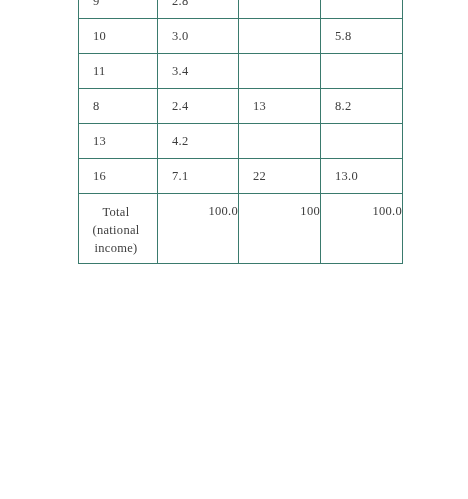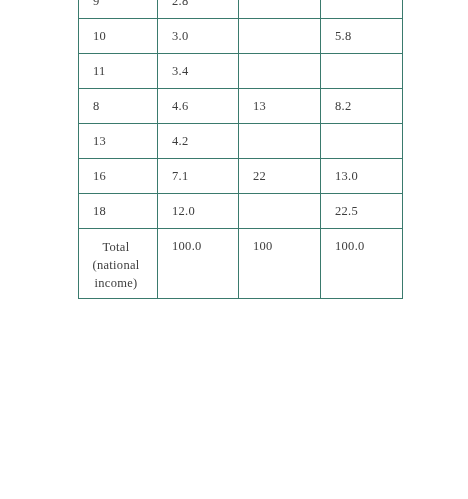--- a/index.html
+++ b/index.html
@@ -48,20 +48,21 @@
   
   col.c1 { width: 79px; }
   col.c2 { width: 81px; }
   col.c3 { width: 82px; }
   col.c4 { width: 82px; }
 
   tr.total-row td {
     height: 70px;
     vertical-align: top;
     padding-top: 9px;
+    text-align: right;
   }
   tr.total-row td.total-label {
     text-align: center;
     padding-left: 4px;
     padding-right: 8px;
     line-height: 1.45;
   }
   td.empty-cell { }
 </style>
 </head>
@@ -90,42 +91,36 @@
             <td>5.8</td>
           </tr>
           <tr>
             <td>11</td>
             <td>3.4</td>
             <td class="empty-cell"></td>
             <td class="empty-cell"></td>
           </tr>
           <tr>
             <td>8</td>
-            <td>4.6</td>
+            <td>2.4</td>
             <td>13</td>
             <td>8.2</td>
           </tr>
           <tr>
             <td>13</td>
             <td>4.2</td>
             <td class="empty-cell"></td>
             <td class="empty-cell"></td>
           </tr>
           <tr>
             <td>16</td>
             <td>7.1</td>
             <td>22</td>
             <td>13.0</td>
           </tr>
-          <tr>
-            <td>18</td>
-            <td>12.0</td>
-            <td class="empty-cell"></td>
-            <td>22.5</td>
-          </tr>
           <tr class="total-row">
             <td class="total-label">Total (national income)</td>
             <td>100.0</td>
             <td>100</td>
             <td>100.0</td>
           </tr>
         </tbody>
     </table>
   </div>
 </div>

